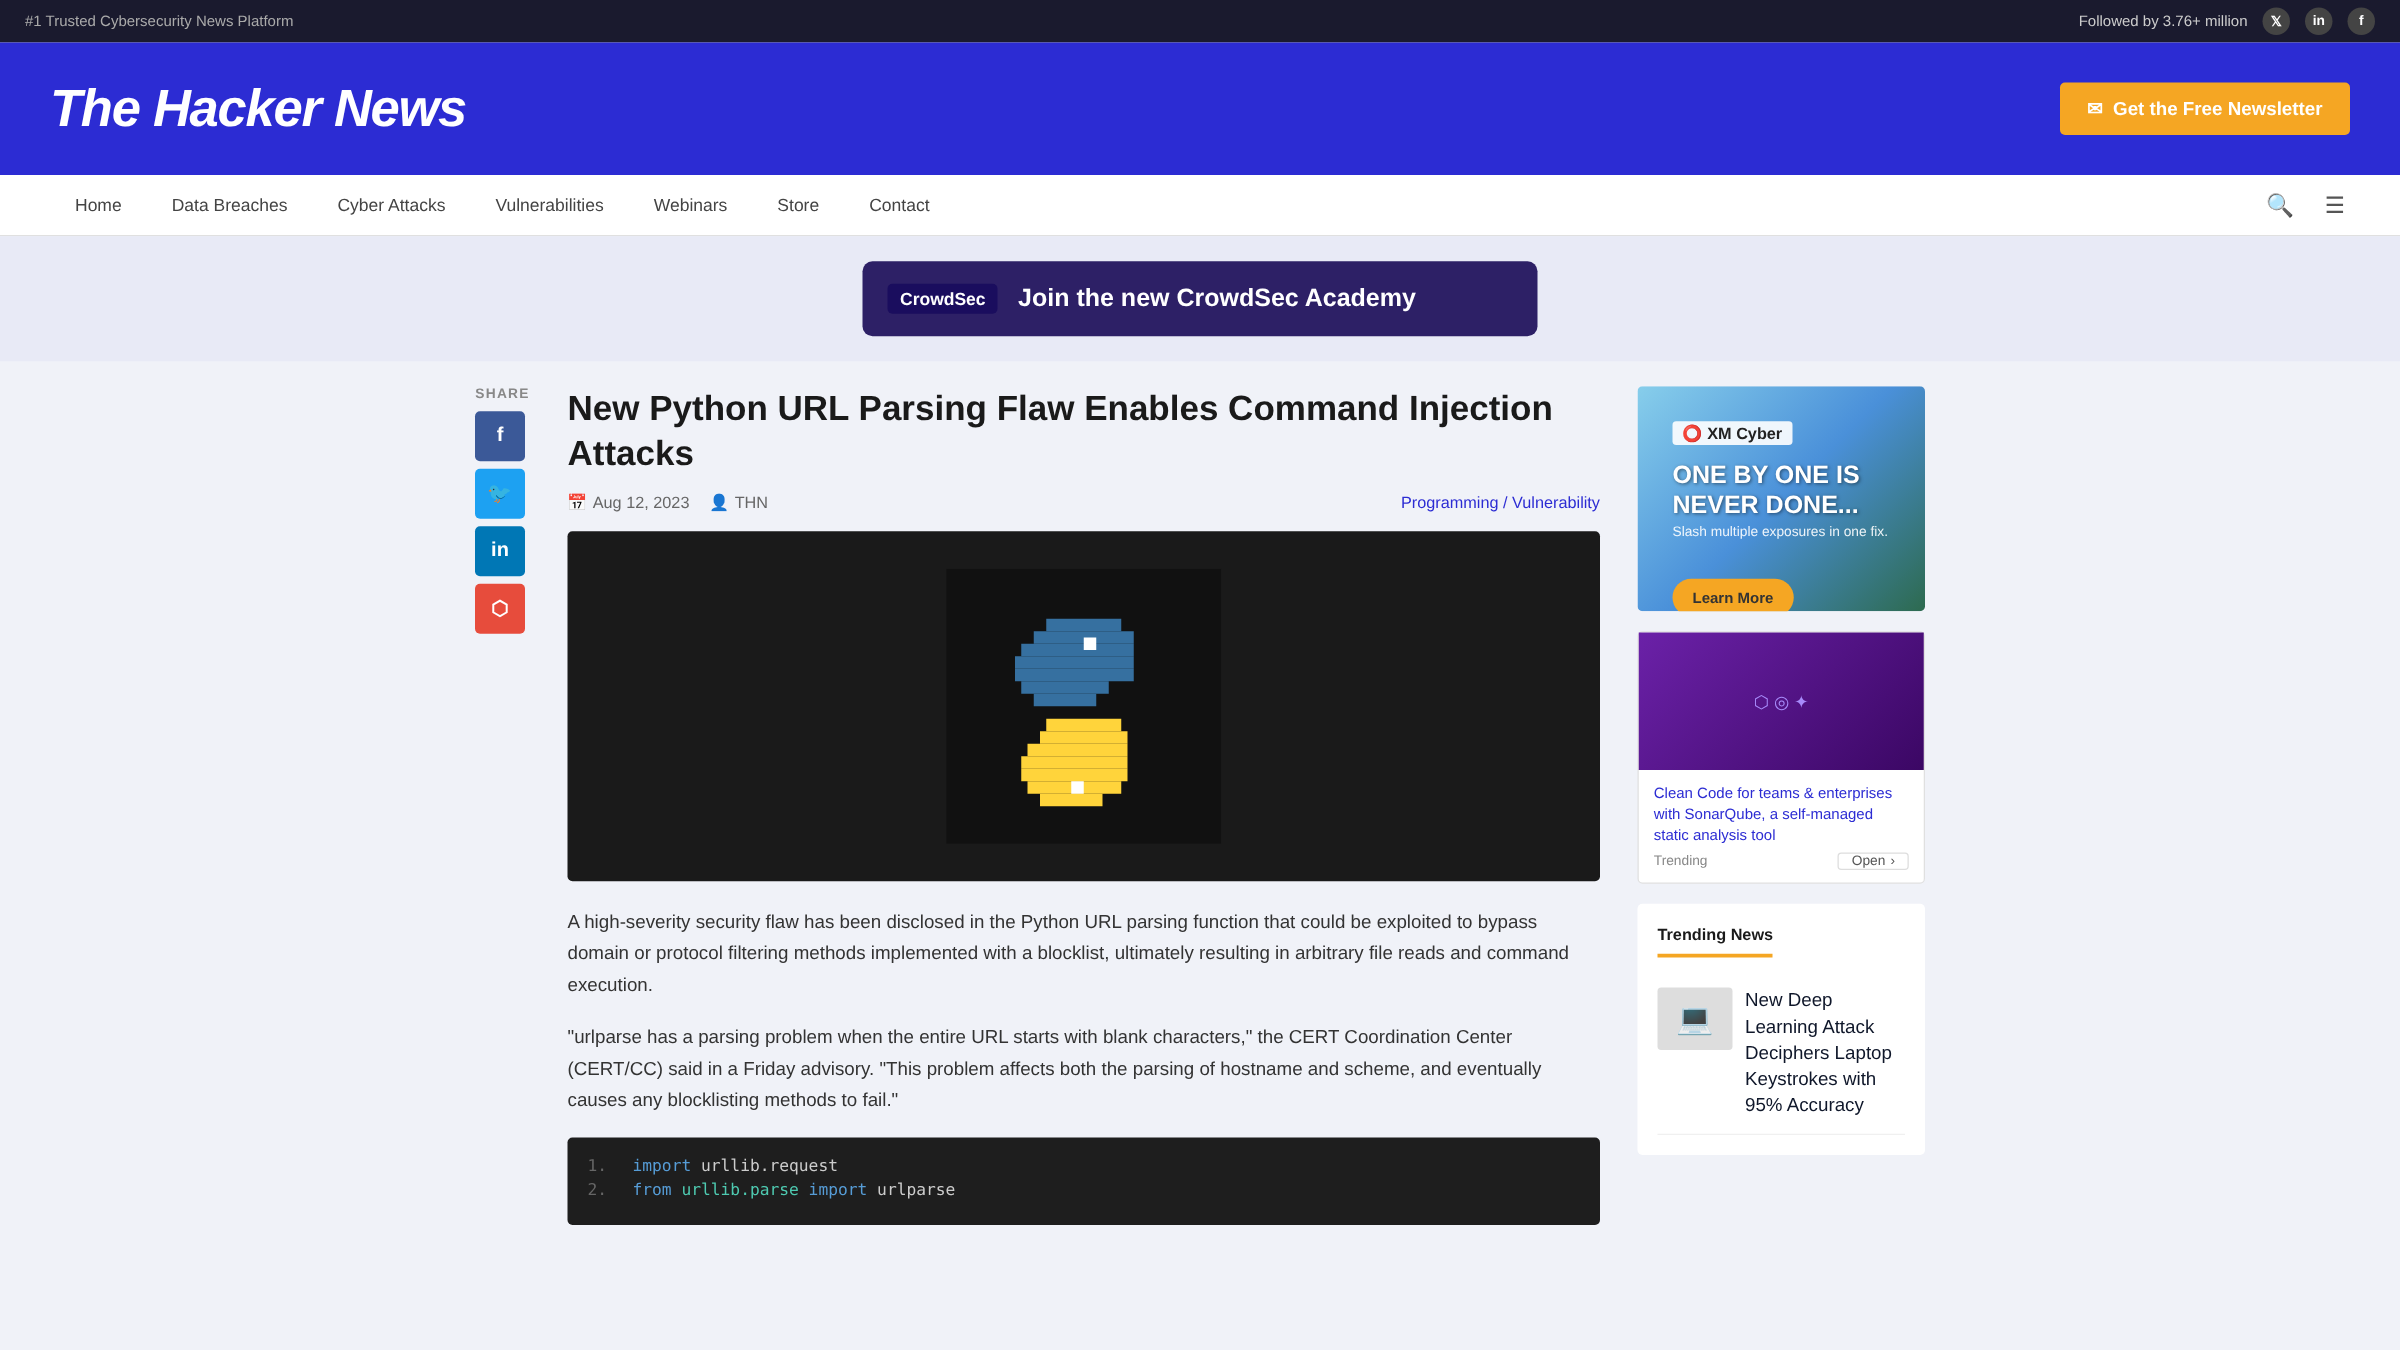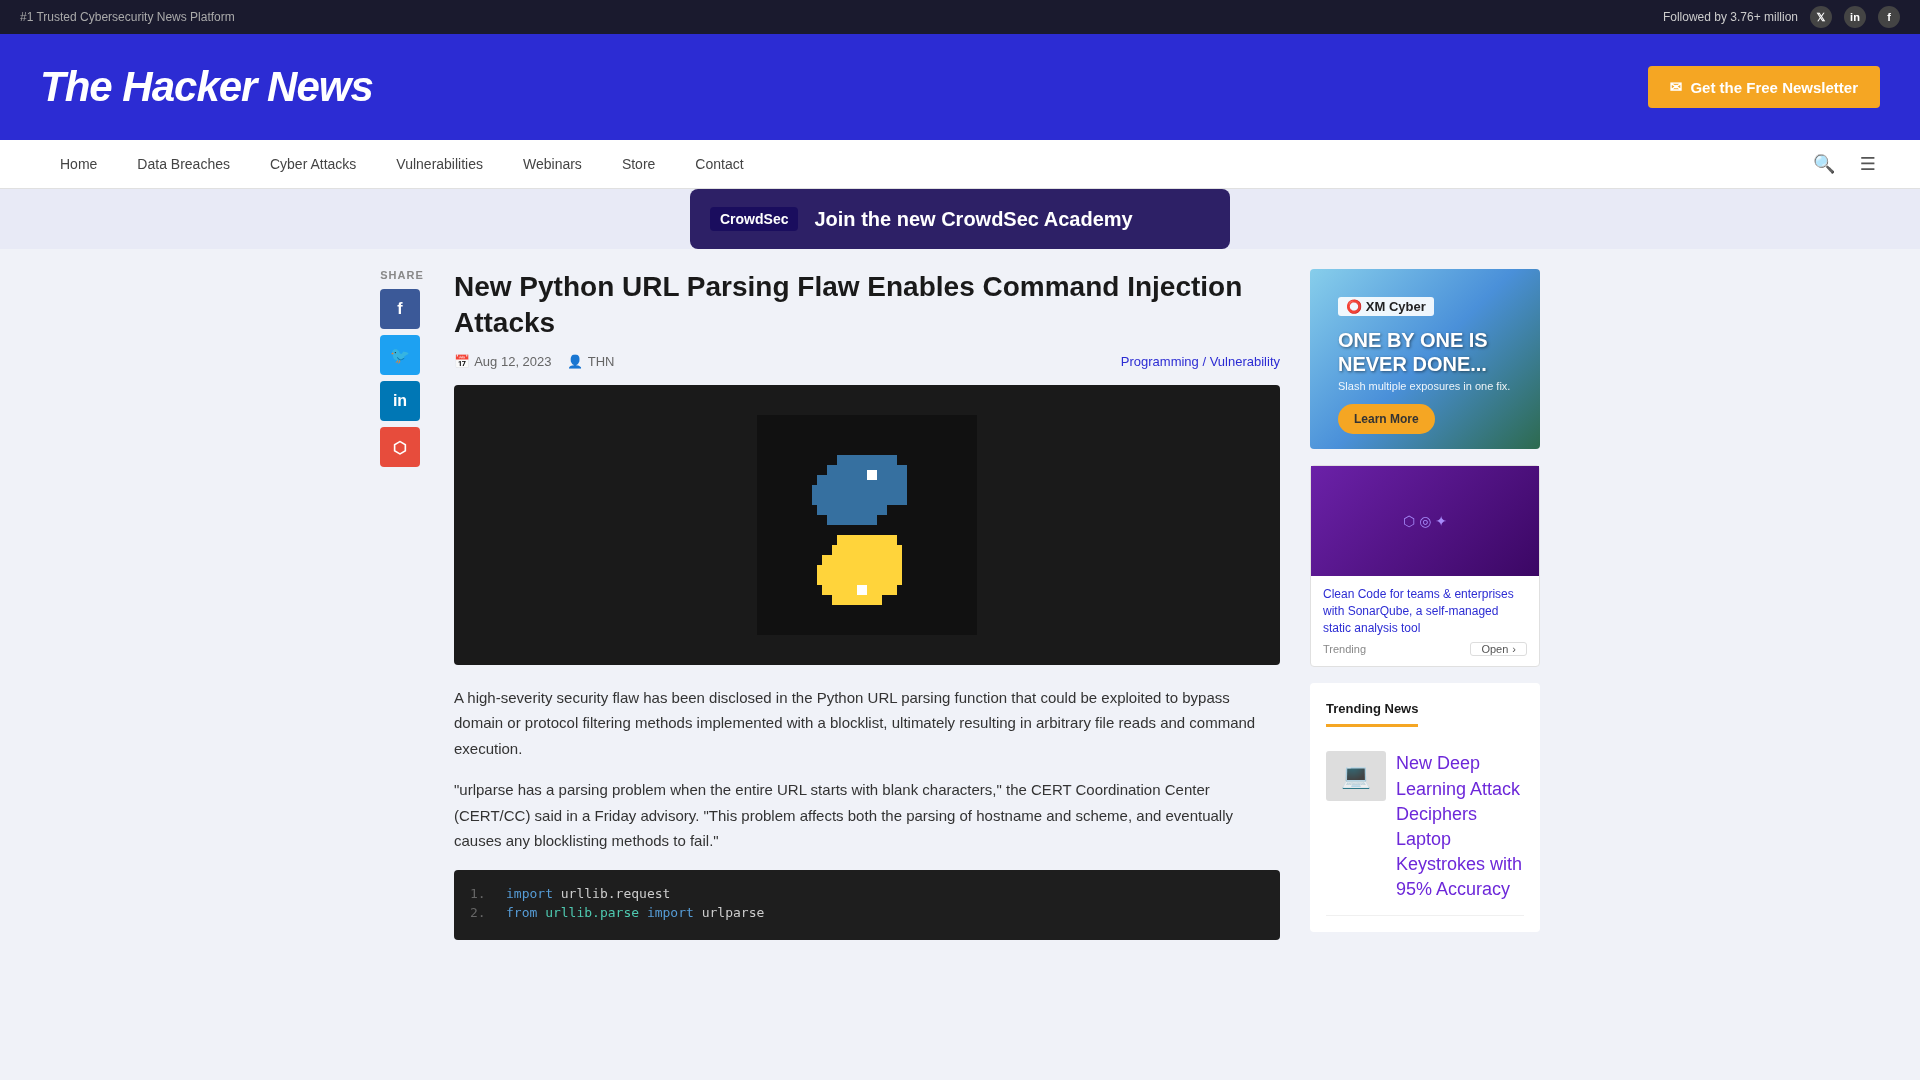--- a/index.html
+++ b/index.html
@@ -77,20 +77,21 @@
     .nav-icon-btn {
       background: none; border: none; cursor: pointer;
       font-size: 18px; color: #555; padding: 4px;
     }
 
     
     .banner-container {
       background: #e8eaf6;
       display: flex;
       justify-content: center;
+      padding: 20px;
     }
     .banner-ad {
       background: #2d2066;
       border-radius: 8px;
       width: 540px;
       height: 60px;
       display: flex;
       align-items: center;
       padding: 0 20px;
       gap: 16px;
@@ -226,20 +227,21 @@
     .ad-sub { font-size: 11px; color: rgba(255,255,255,0.9); margin-bottom: 12px; }
     .ad-btn {
       background: #f5a623;
       color: #333;
       border: none;
       padding: 8px 16px;
       border-radius: 20px;
       font-size: 12px;
       font-weight: bold;
       cursor: pointer;
+      margin-top: 19px;
     }
     .sidebar-ad2 {
       background: white;
       border-radius: 4px;
       margin-bottom: 16px;
       border: 1px solid #e0e0e0;
     }
     .ad2-visual {
       background: linear-gradient(135deg, #6b21a8 0%, #3b0764 100%);
       height: 110px;
@@ -276,21 +278,21 @@
     .trending-thumb {
       width: 60px;
       height: 50px;
       background: #ddd;
       border-radius: 3px;
       flex-shrink: 0;
       overflow: hidden;
       display: flex; align-items: center; justify-content: center;
       font-size: 24px;
     }
-    .trending-item-title { font-size: 18px; color: #6d28d9; line-height: 1.4; font-weight: 500; }
+    .trending-item-title { font-size: 15px; color: #0f172a; line-height: 1.4; font-weight: 500; }
   </style>
 </head>
 <body>
 
 <div class="top-bar">
   <span>#1 Trusted Cybersecurity News Platform</span>
   <div class="top-bar-right">
     <span>Followed by 3.76+ million</span>
     <span class="social-icon">𝕏</span>
     <span class="social-icon">in</span>

